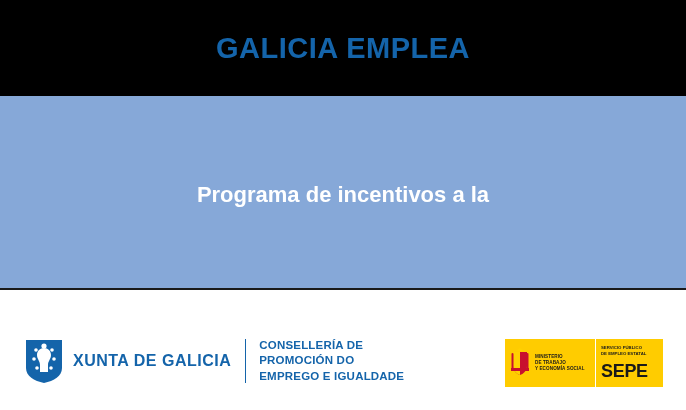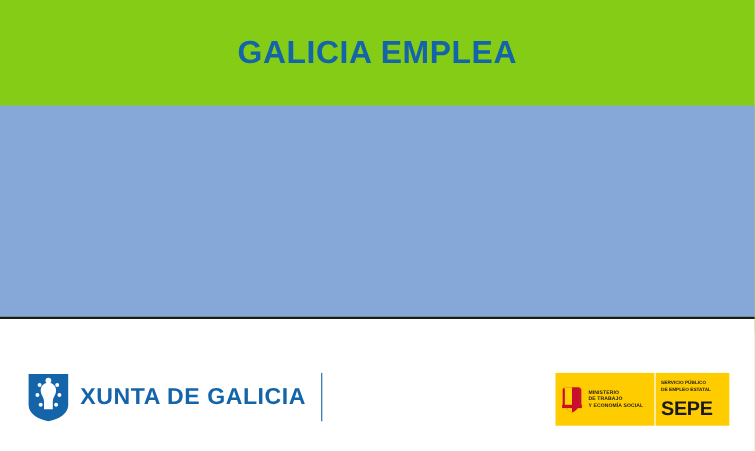--- a/index.html
+++ b/index.html
@@ -10,21 +10,21 @@
     width: 686px;
     height: 410px;
     background: #ffffff;
     font-family: "Liberation Sans", sans-serif;
     overflow: hidden;
   }
   .page {
     position: relative;
     width: 686px;
     height: 304px;
-    background: #84cc16;
+    background: #000000;
   }
   
   .title-area {
     position: absolute;
     left: 0;
     top: 0;
     width: 686px;
     height: 96px;
     display: flex;
     align-items: center;
@@ -89,21 +89,21 @@
     align-items: center;
   }
   .xunta-shield {
     width: 40px;
     height: 46px;
     flex: 0 0 auto;
   }
   .xunta-word {
     margin-left: 9px;
     color: #1464aa;
-    font-size: 21px;
+    font-size: 16px;
     font-weight: bold;
     line-height: 1.15;
     letter-spacing: 0.5px;
   }
   .xunta-sep {
     width: 1px;
     height: 44px;
     background: #1464aa;
     margin: 0 13px 0 14px;
   }
@@ -179,20 +179,21 @@
 <body>
 
 <div class="page">
 
   <div class="title-area">
     <div class="main-title">GALICIA EMPLEA</div>
   </div>
 
   <div class="blue-band">
     <div class="band-text">
+      <span class="band-line">Programa de incentivos a la</span>
     </div>
   </div>
 
   <div class="rule"></div>
 
   <div class="footer">
 
     <div class="xunta">
       <span class="xunta-shield">
         <svg viewBox="0 0 40 46" width="40" height="46" xmlns="http://www.w3.org/2000/svg">
@@ -205,20 +206,25 @@
           <circle cx="30" cy="21" r="1.8" fill="#ffffff"></circle>
           <circle cx="13" cy="30" r="1.8" fill="#ffffff"></circle>
           <circle cx="27" cy="30" r="1.8" fill="#ffffff"></circle>
         </svg>
       </span>
       <span class="xunta-word">
         <span>XUNTA</span>
         <span>DE GALICIA</span>
       </span>
       <span class="xunta-sep"></span>
+      <span class="conselleria">
+        <span>CONSELLERÍA DE</span>
+        <span>PROMOCIÓN DO</span>
+        <span>EMPREGO E IGUALDADE</span>
+      </span>
     </div>
 
     <div class="gov-block">
       <div class="min-box">
         <span class="min-crest">
           <svg viewBox="0 0 22 30" width="22" height="30" xmlns="http://www.w3.org/2000/svg">
             <path d="M4 4 H18 V18 C18 23 14 26 11 27 C8 26 4 23 4 18 Z" fill="#c8102e"></path>
             <path d="M4 4 H11 V27 C8 26 4 23 4 18 Z" fill="#ffd100"></path>
             <rect x="2" y="20" width="18" height="3" fill="#c8102e"></rect>
             <path d="M7 3 L11 0 L15 3 Z" fill="#ffd100"></path>

